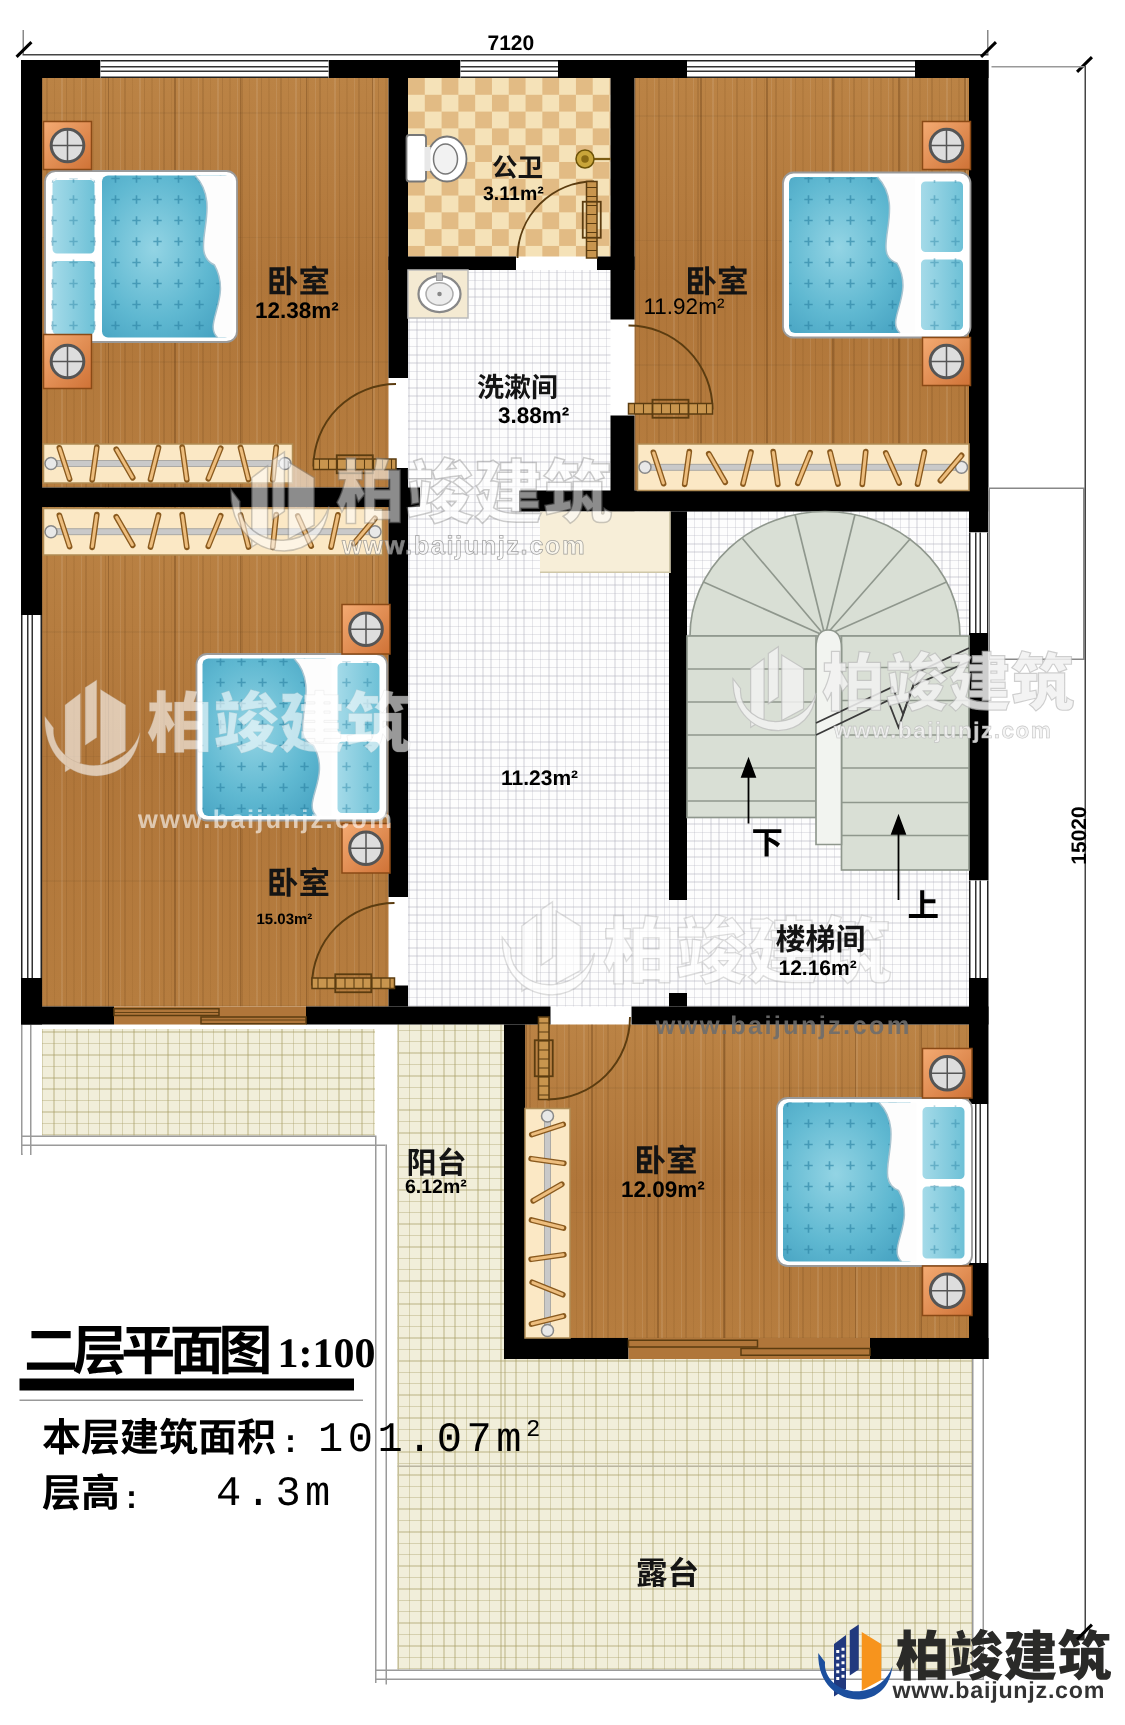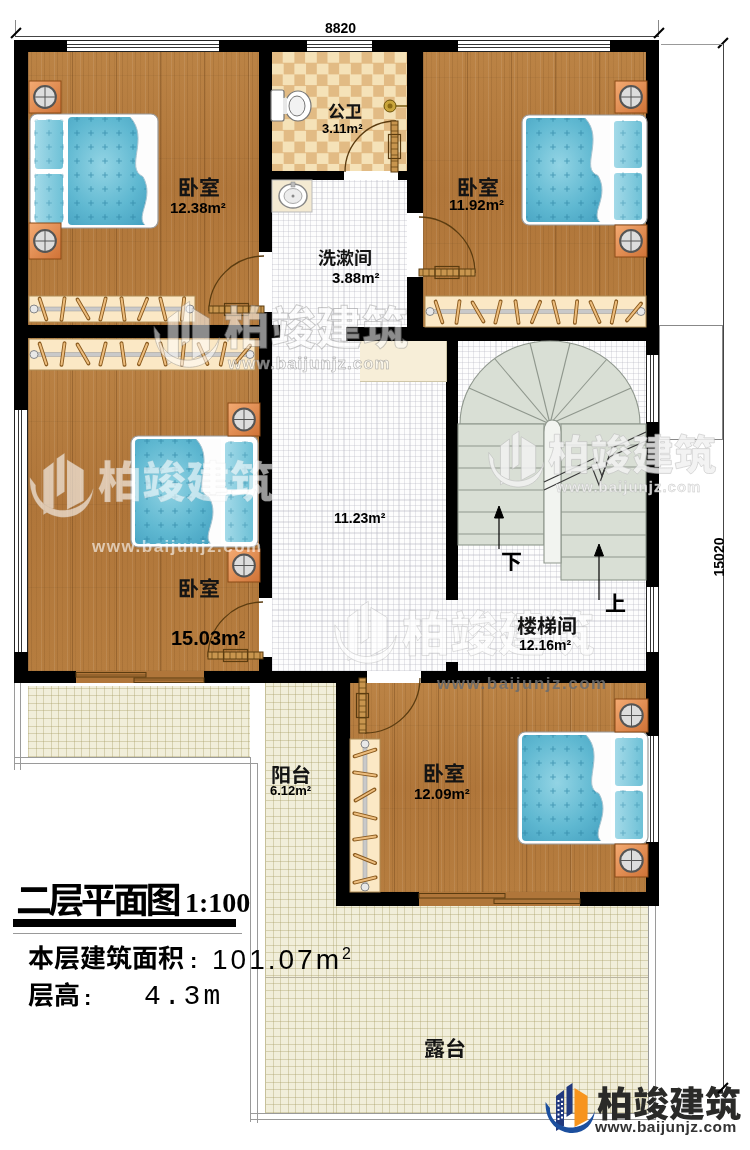--- a/index.html
+++ b/index.html
@@ -605,43 +605,43 @@
     </g>
 <text x="190" y="968" font-family="Liberation Sans" font-weight="bold" font-size="22" fill="#000">:</text>
 
 <g fill="#000">
       <use href="#b5c42" transform="translate(28,1004.4) scale(0.0260,-0.0260)"></use>
       <use href="#b9ad8" transform="translate(54.0,1004.4) scale(0.0260,-0.0260)"></use>
     </g>
 <text x="84" y="1005" font-family="Liberation Sans" font-weight="bold" font-size="22" fill="#000">:</text>
 </svg>
 
-<div class="lat" style="left:325px;top:20px;font-size:14px;font-weight:bold;letter-spacing:0px;">8820</div>
+<div class="lat" style="left:325px;top:20px;font-size:14px;font-weight:bold;letter-spacing:0px;">7120</div>
 
 <div style="position:absolute;left:15px;top:36px;width:644px;height:1px;background:#444;"></div>
 <div style="position:absolute;left:15px;top:20px;width:1px;height:16px;background:#888;"></div>
 <div style="position:absolute;left:658px;top:20px;width:1px;height:16px;background:#888;"></div>
 <div style="position:absolute;left:9px;top:32px;width:14px;height:2px;background:#000;transform:rotate(-45deg);"></div>
 <div style="position:absolute;left:652px;top:32px;width:14px;height:2px;background:#000;transform:rotate(-45deg);"></div>
 
 <div style="position:absolute;left:723px;top:44px;width:1px;height:1045px;background:#444;"></div>
 <div class="lat" style="left:699px;top:549px;font-size:14px;font-weight:bold;transform:rotate(-90deg);transform-origin:center;width:40px;text-align:center;">15020</div>
 <div style="position:absolute;left:716px;top:42px;width:14px;height:2px;background:#000;transform:rotate(-45deg);"></div>
 <div style="position:absolute;left:716px;top:1087px;width:14px;height:2px;background:#000;transform:rotate(-45deg);"></div>
 <div style="position:absolute;left:661px;top:44px;width:62px;height:1px;background:#999;"></div>
 
 <div class="lat" style="left:170px;top:199px;font-size:15px;font-weight:bold;">12.38m²</div>
-<div class="lat" style="left:449px;top:196px;font-size:15px;font-weight:bold;">11.92m²</div>
+<div class="lat" style="left:429px;top:196px;font-size:15px;font-weight:normal;">11.92m²</div>
 <div class="lat" style="left:322px;top:121px;font-size:13px;font-weight:bold;">3.11m²</div>
 <div class="lat" style="left:332px;top:269px;font-size:15px;font-weight:bold;">3.88m²</div>
 <div class="lat" style="left:334px;top:510px;font-size:14px;font-weight:bold;">11.23m²</div>
 <div class="lat" style="left:519px;top:637px;font-size:14px;font-weight:bold;">12.16m²</div>
-<div class="lat" style="left:171px;top:627px;font-size:20px;font-weight:bold;">15.03m²</div>
+<div class="lat" style="left:171px;top:608px;font-size:10px;font-weight:bold;">15.03m²</div>
 <div class="lat" style="left:414px;top:785px;font-size:15px;font-weight:bold;">12.09m²</div>
 <div class="lat" style="left:270px;top:783px;font-size:13px;font-weight:bold;">6.12m²</div>
 
 <div class="lat" style="left:185px;top:887px;font-size:28px;font-weight:bold;font-family:'Liberation Serif',serif;">1:100</div>
 
 <div style="position:absolute;left:13px;top:919px;width:223px;height:8px;background:#000;"></div>
 <div style="position:absolute;left:13px;top:933px;width:229px;height:1px;background:#999;"></div>
 
-<div class="lat" style="left:212px;top:944px;font-size:28px;font-weight:normal;font-family:Liberation Sans, sans-serif;letter-spacing:3px;">101.07m<sup style="font-size:16px">2</sup></div>
+<div class="lat" style="left:212px;top:944px;font-size:28px;font-weight:normal;font-family:Liberation Mono, monospace;letter-spacing:3px;">101.07m<sup style="font-size:16px">2</sup></div>
 
 <div class="lat" style="left:144px;top:981px;font-size:28px;font-weight:normal;font-family:'Liberation Mono',monospace;letter-spacing:3px;">4.3m</div>
 </body></html>

